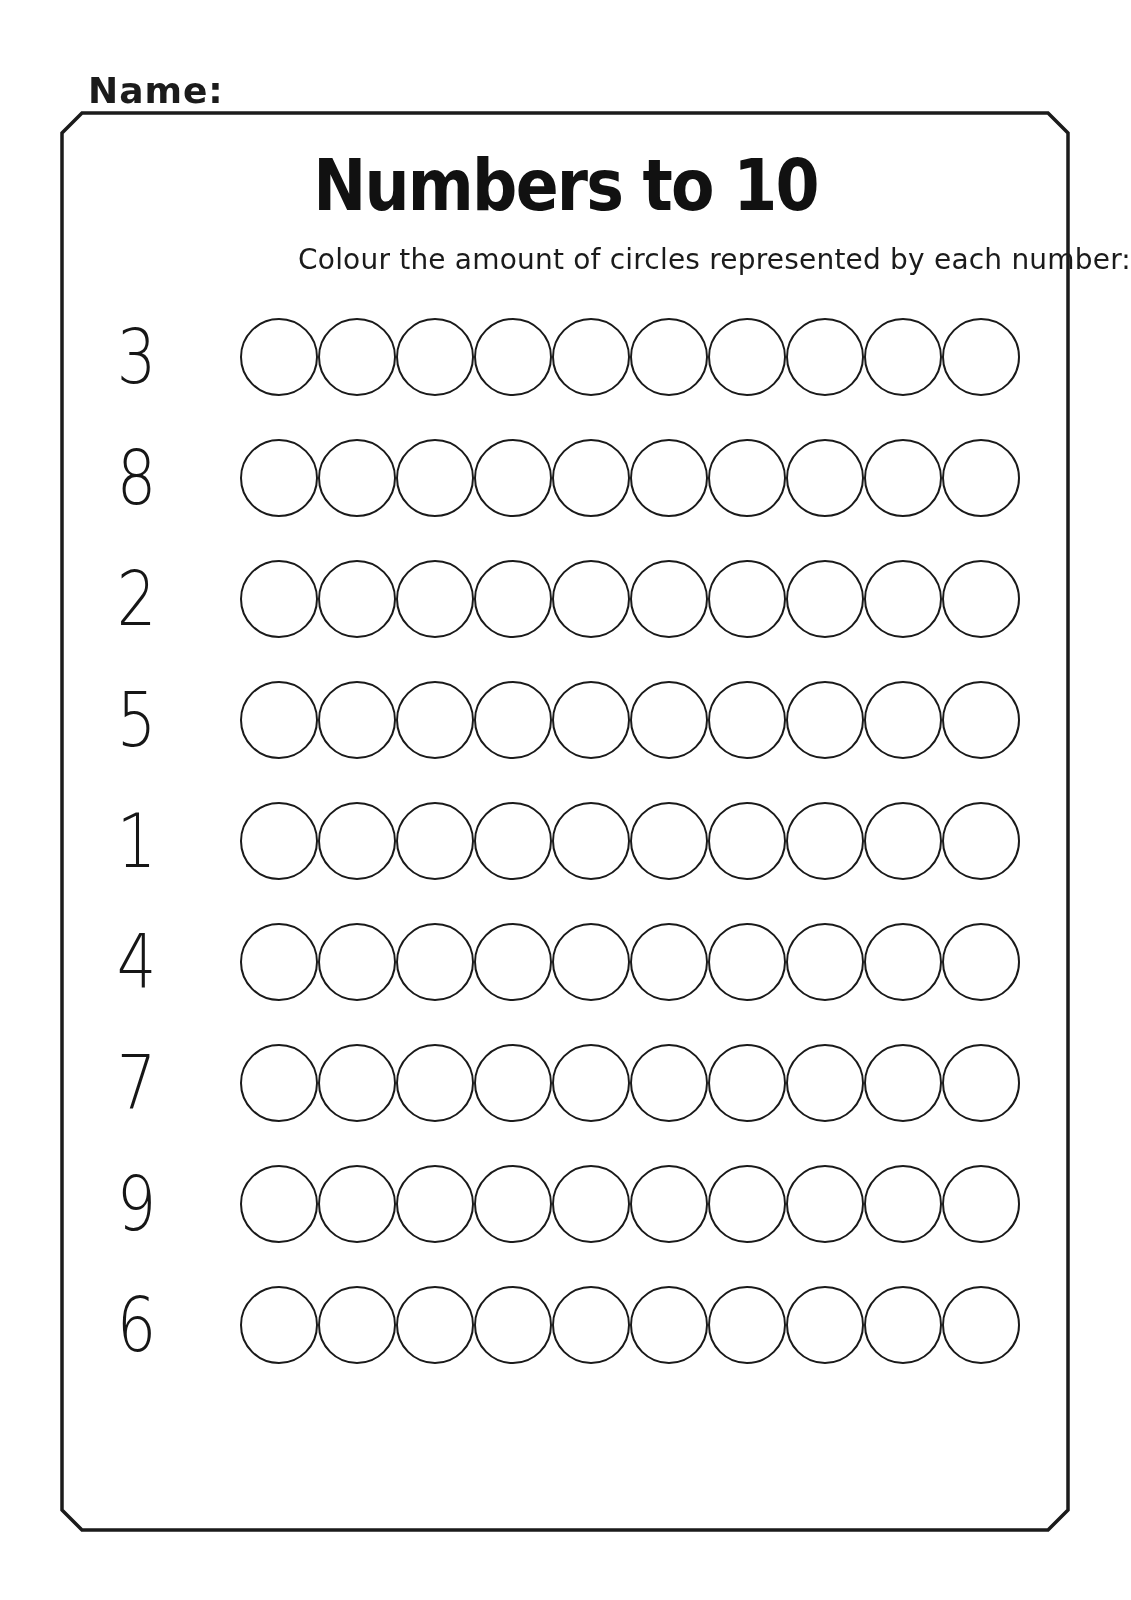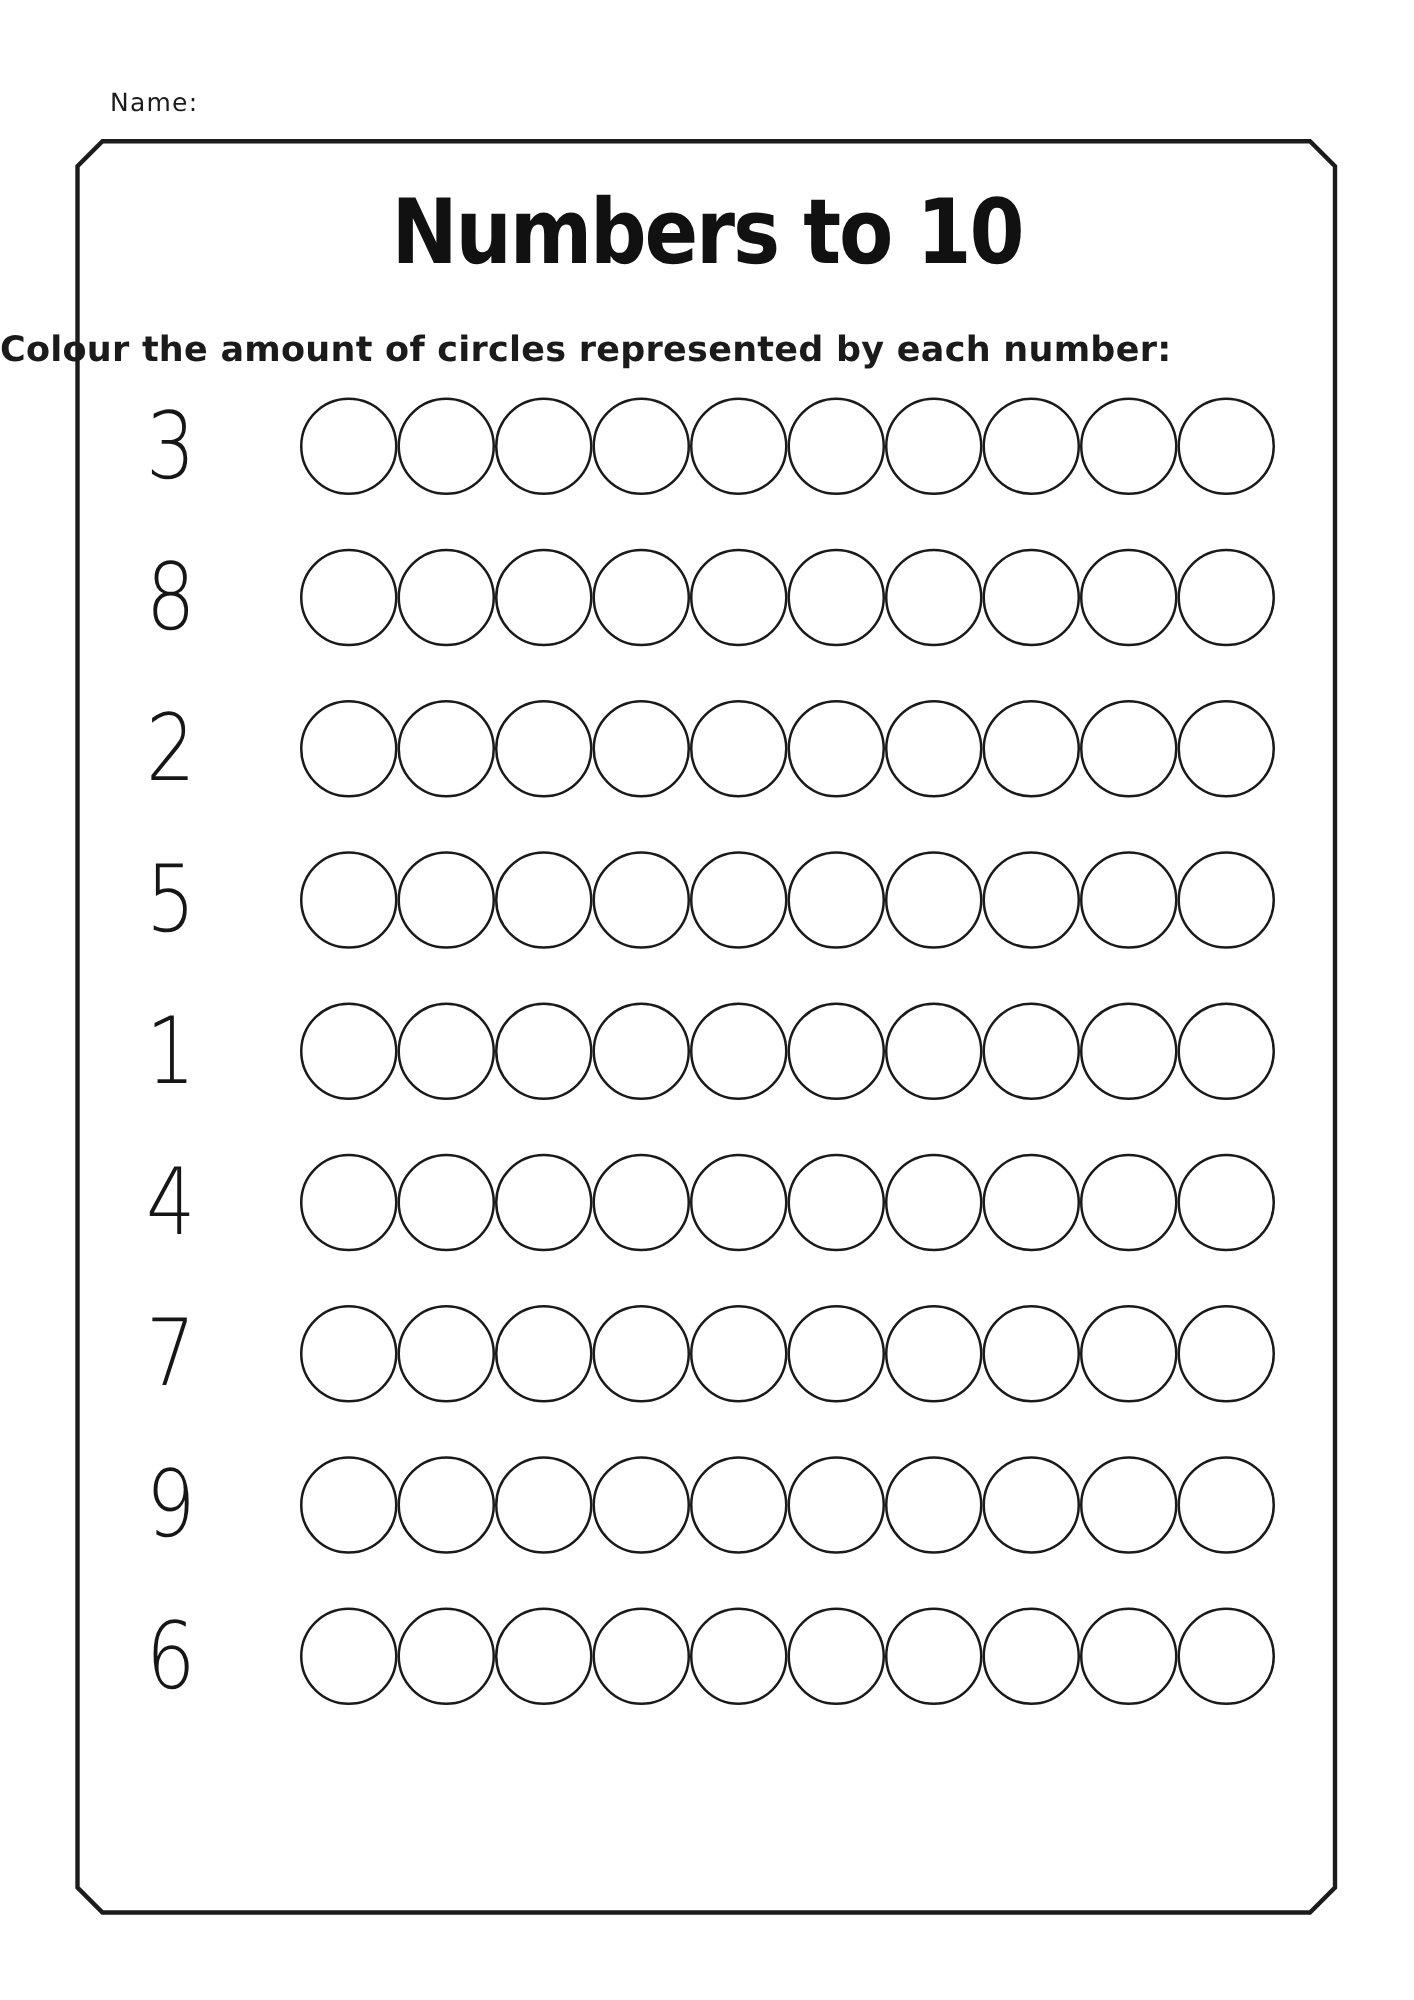--- a/index.html
+++ b/index.html
@@ -12,22 +12,22 @@
     background: #ffffff;
     position: relative;
     font-family: "DejaVu Sans", sans-serif;
     color: #1a1a1a;
     overflow: hidden;
   }
   .name-label {
     position: absolute;
     left: 88px;
     top: 70px;
-    font-size: 20px;
-    font-weight: 400;
+    font-size: 36px;
+    font-weight: 700;
     letter-spacing: 1px;
     color: #1b1b1b;
   }
   .border-svg {
     position: absolute;
     left: 0;
     top: 0;
     pointer-events: none;
   }
   .title {
@@ -41,26 +41,25 @@
     letter-spacing: -2px;
     transform: scaleX(0.88);
     color: #111111;
     line-height: 1.05;
   }
   .instruction {
     position: absolute;
     left: 0;
     right: 0;
     top: 243px;
-    text-align: left;
+    text-align: right;
     font-size: 28px;
-    font-weight: 700;
+    font-weight: 400;
     letter-spacing: 0.2px;
     color: #1b1b1b;
-    margin-top: 20px;
   }
   .rows {
     position: absolute;
     left: 62px;
     top: 296px;
     width: 1006px;
   }
   .row {
     height: 121px;
     display: flex;

